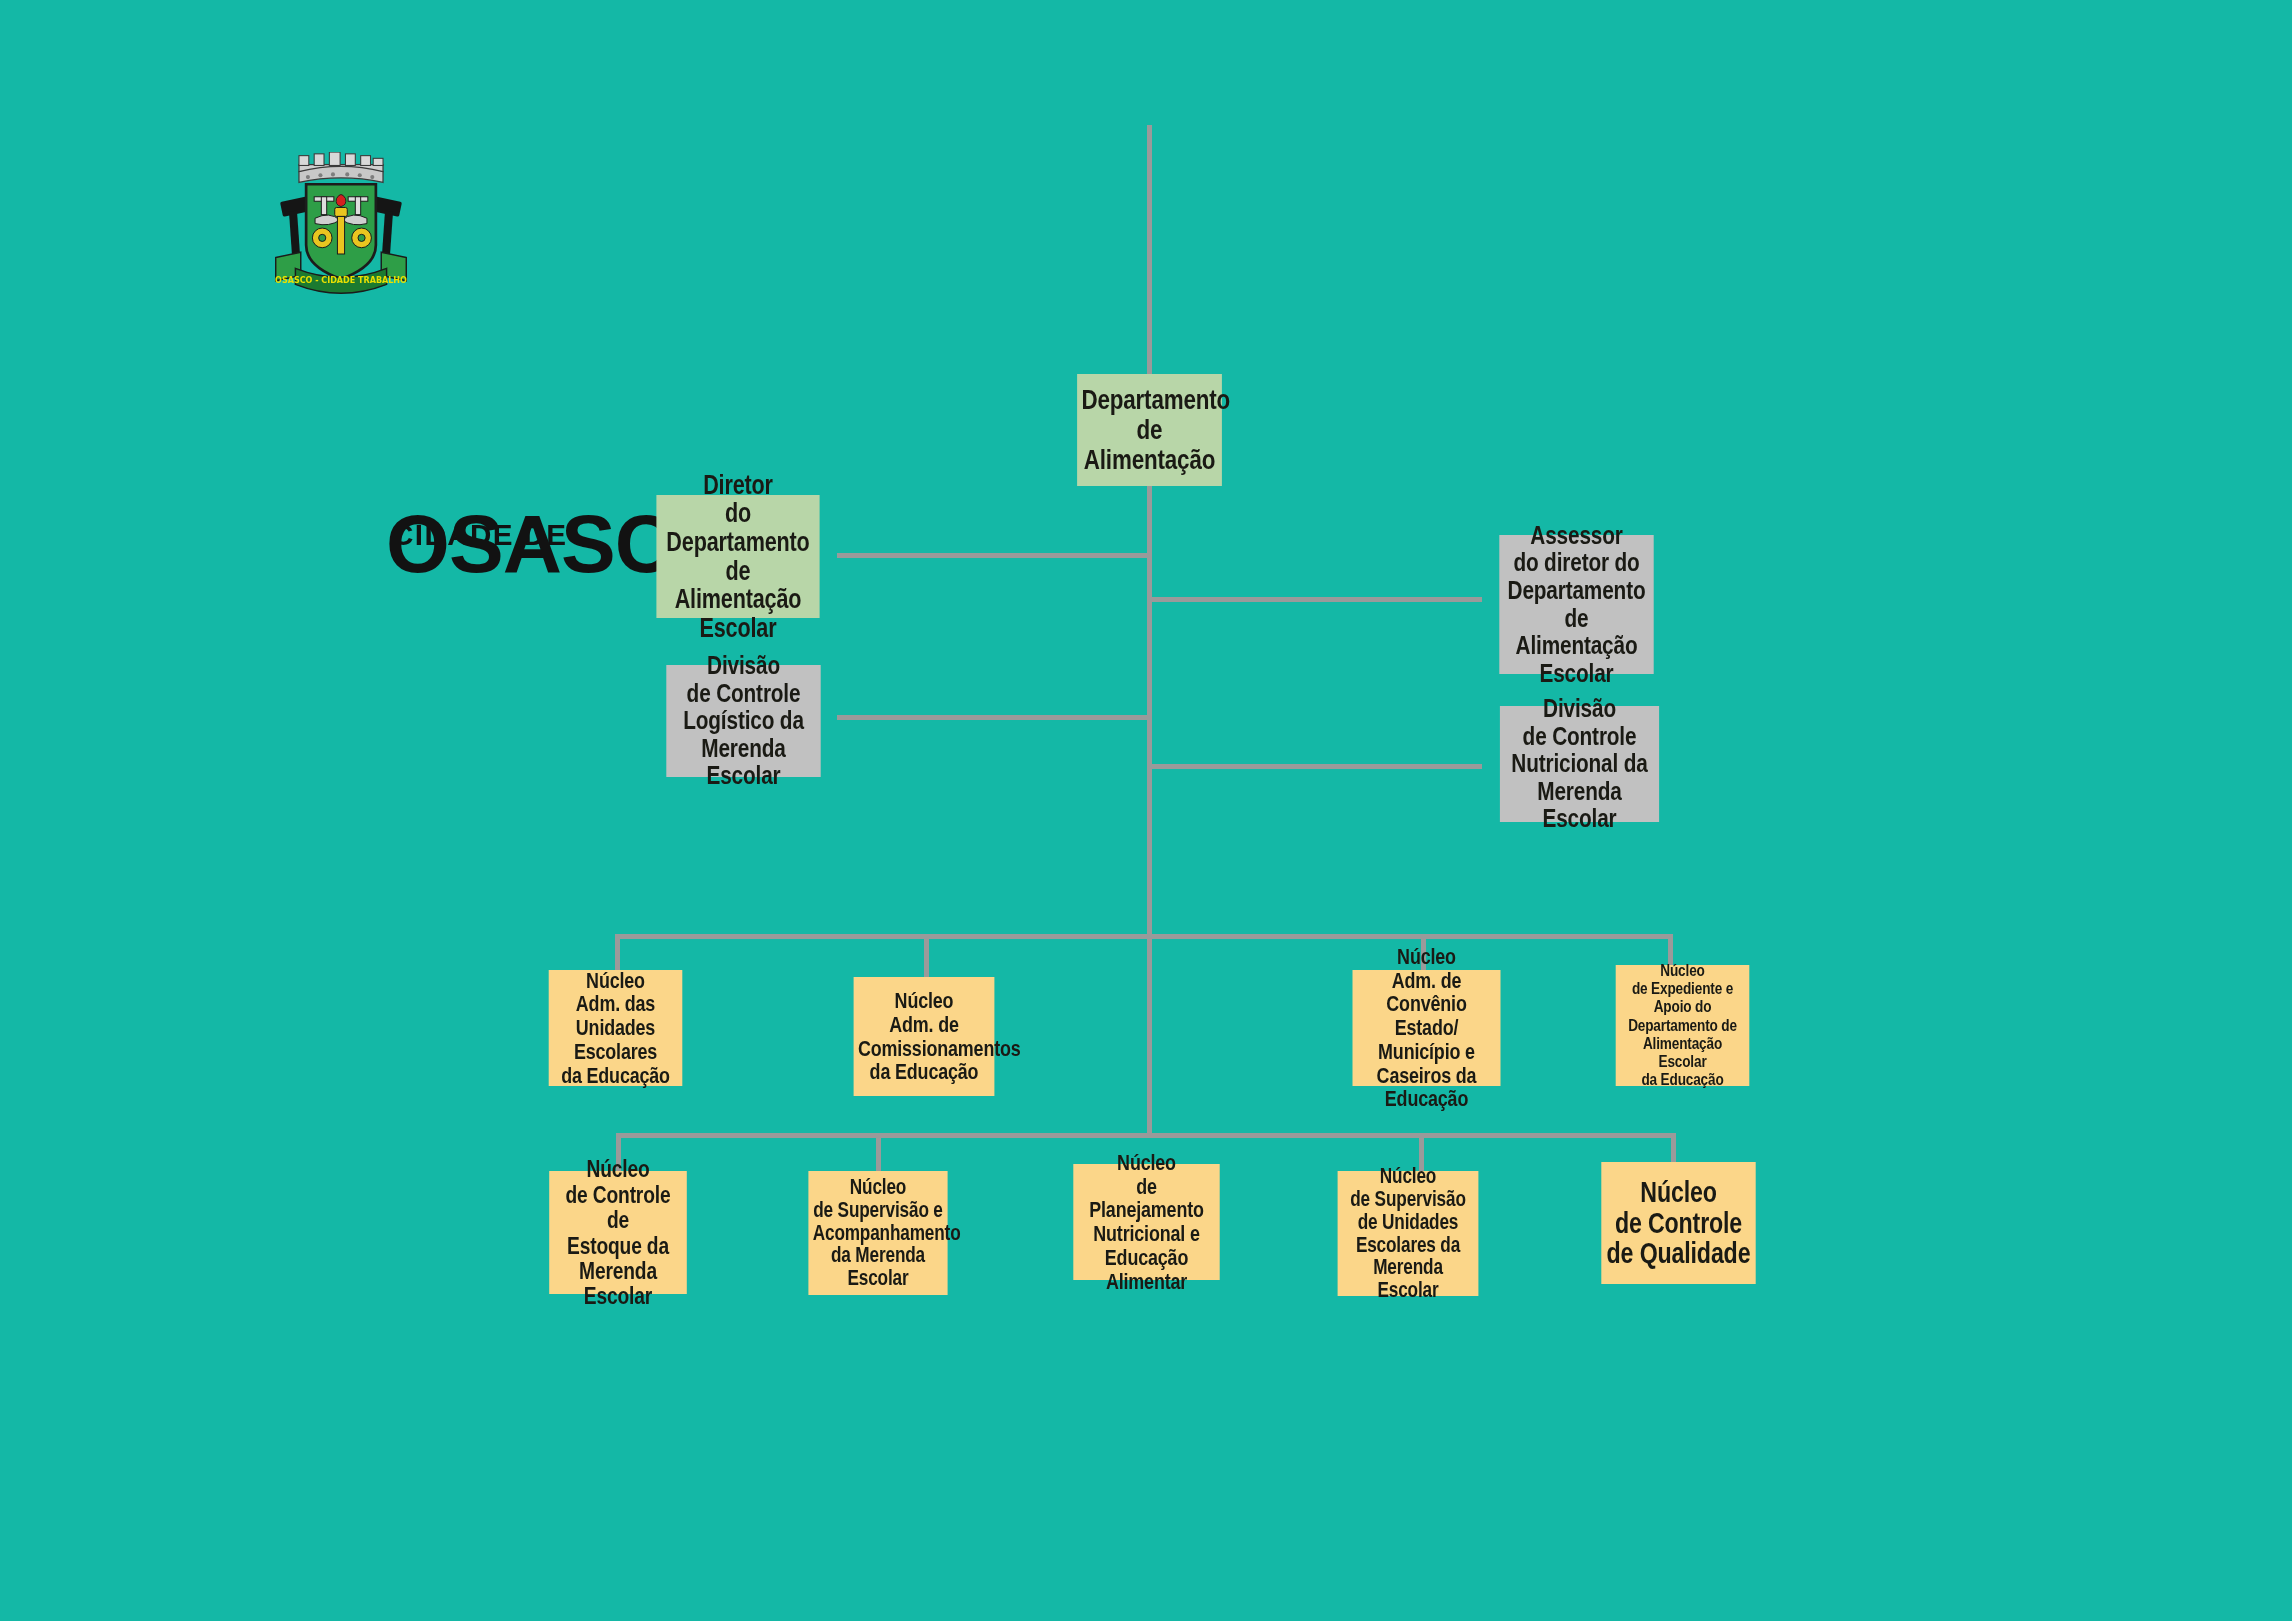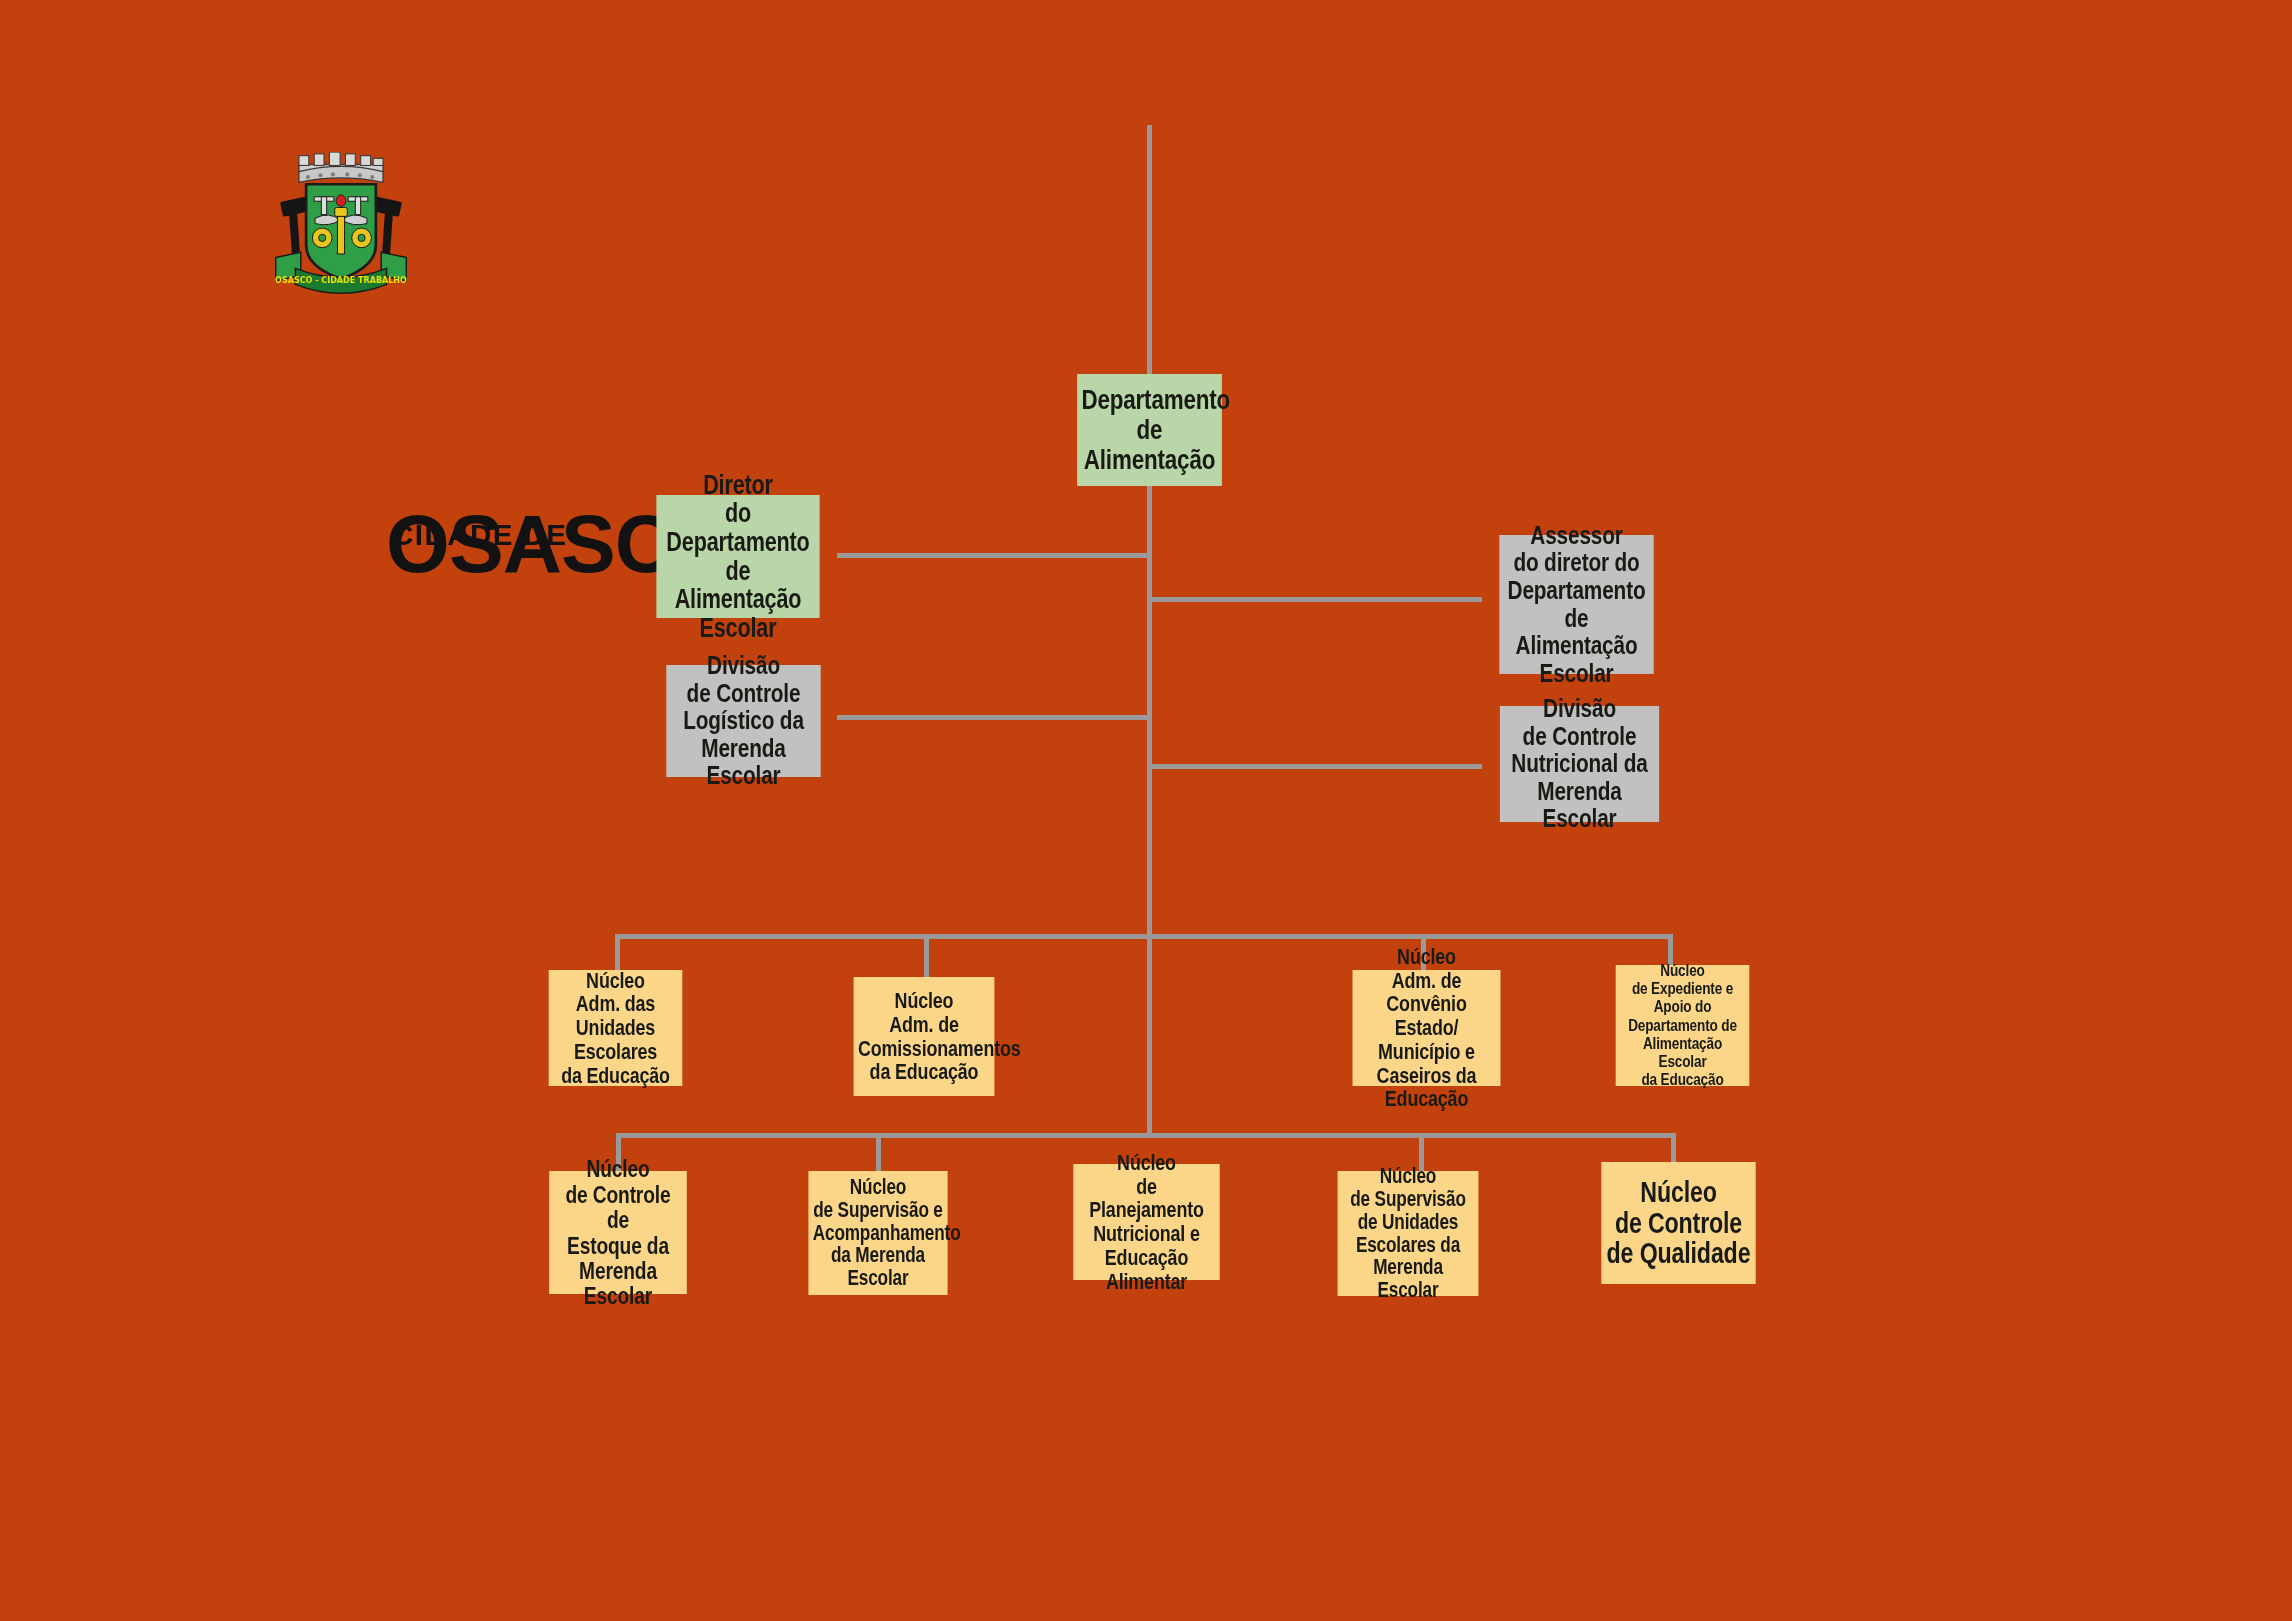--- a/index.html
+++ b/index.html
@@ -2,21 +2,21 @@
 <html lang="pt-BR" style="font-size:14.3px"><head>
 <meta charset="utf-8">
 <title>Organograma - Departamento de Alimentação</title>
 <style>
   html,body{margin:0;padding:0;background:#ffffff;}
   body{
     font-family:"Liberation Sans", sans-serif;
     width:2293px;height:1622px;position:relative;overflow:hidden;
     -webkit-font-smoothing:antialiased;
   }
-  #canvas{position:absolute;inset:0;width:2293px;height:1622px;background:#c2410c;}
+  #canvas{position:absolute;inset:0;width:2293px;height:1622px;background:#14b8a6;}
 
   
   .line{position:absolute;background:#9a9a9a;}
   .vline{width:4.5px;}
   .hline{height:4.5px;}
 
   
   .node{
     position:absolute;
     display:flex;align-items:center;justify-content:center;

